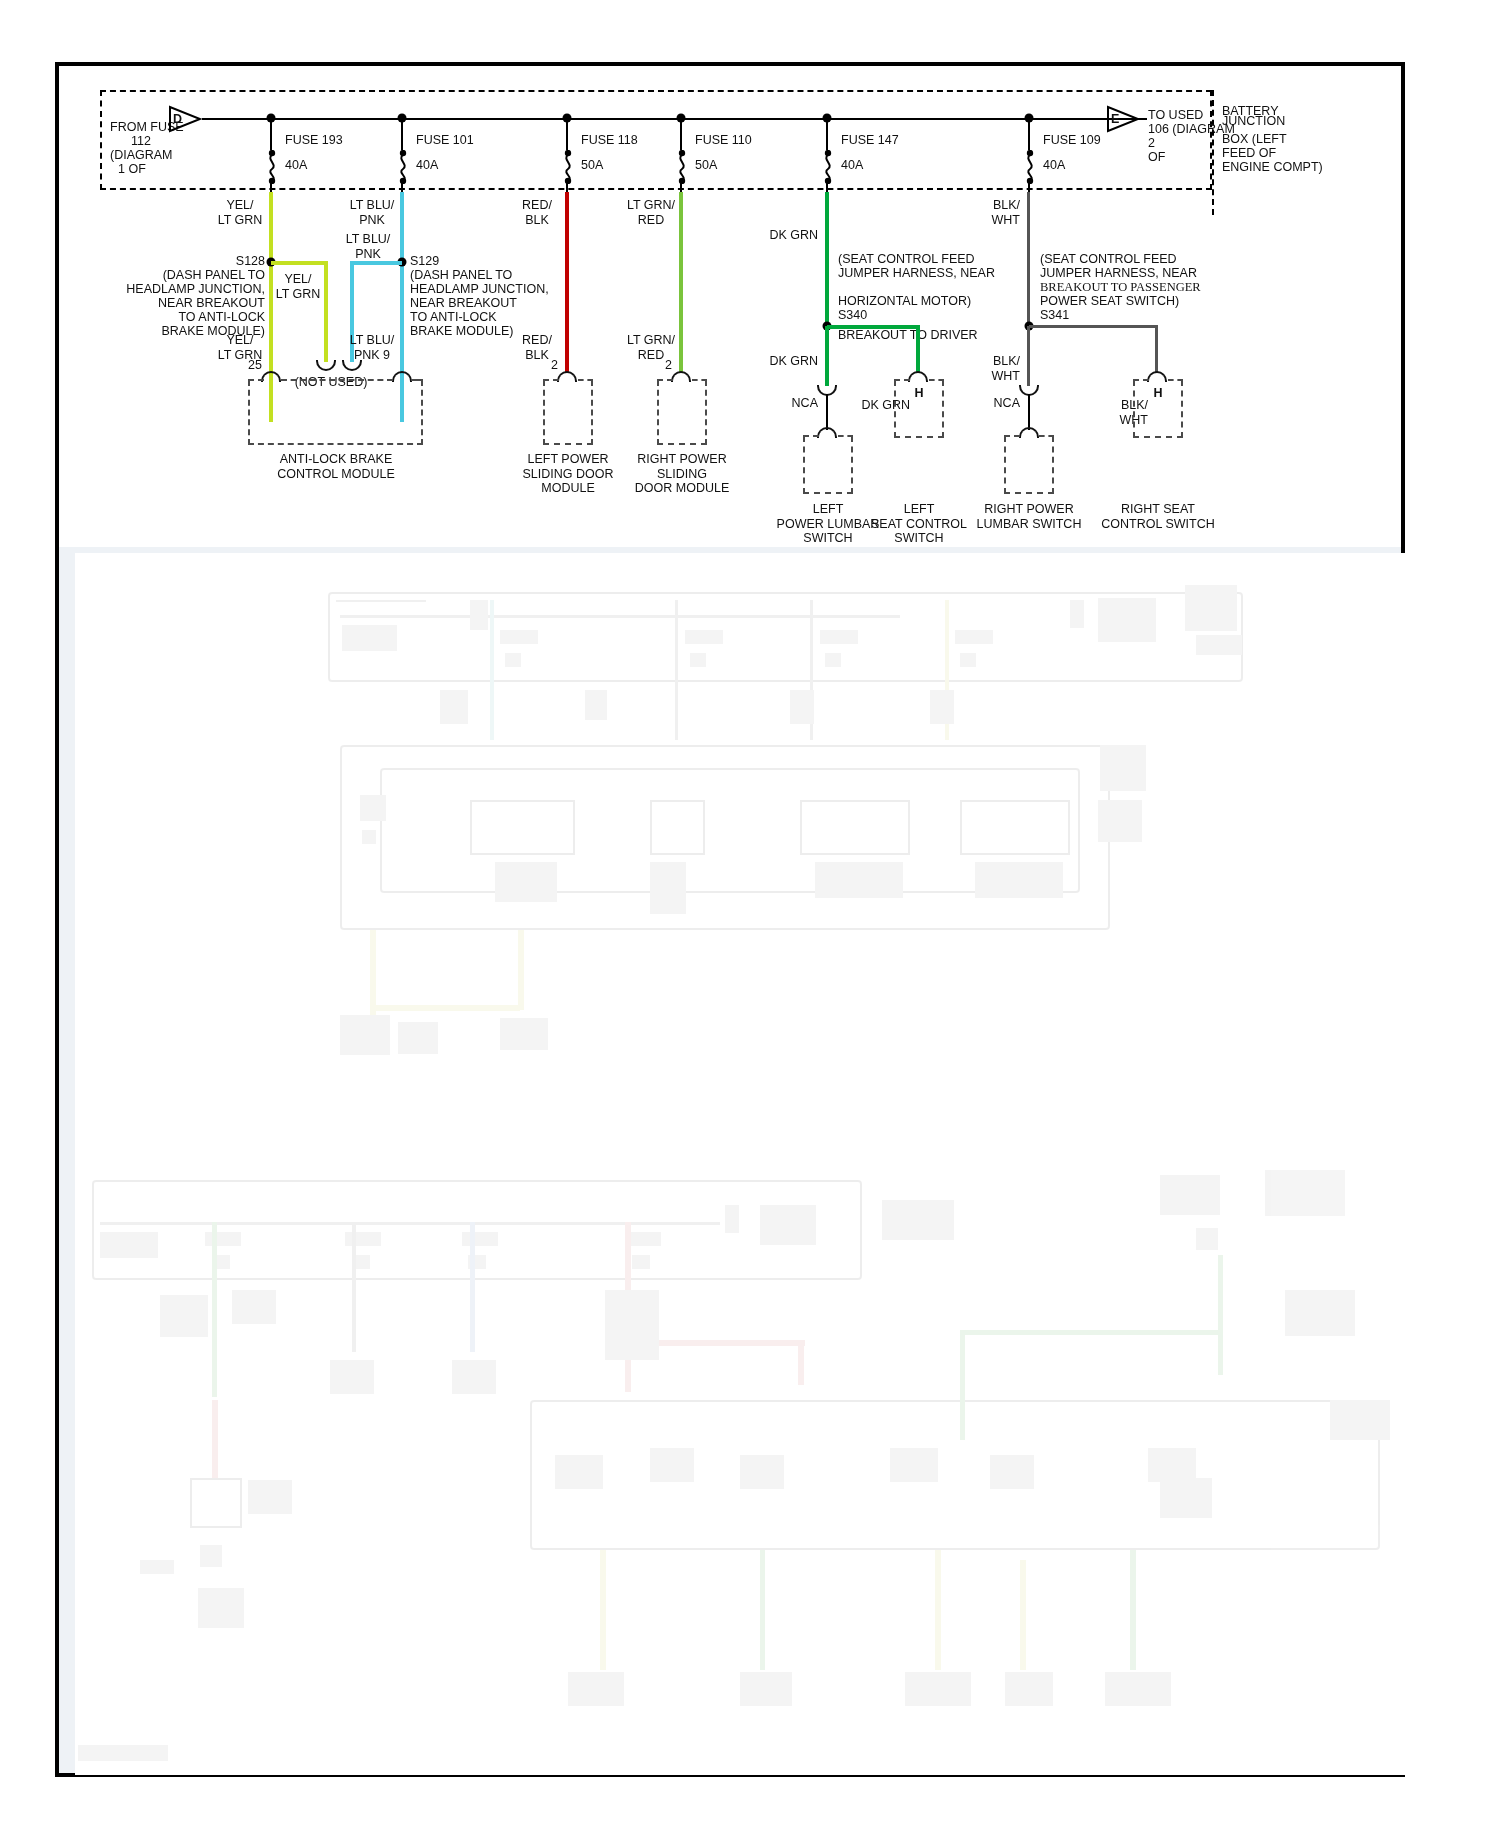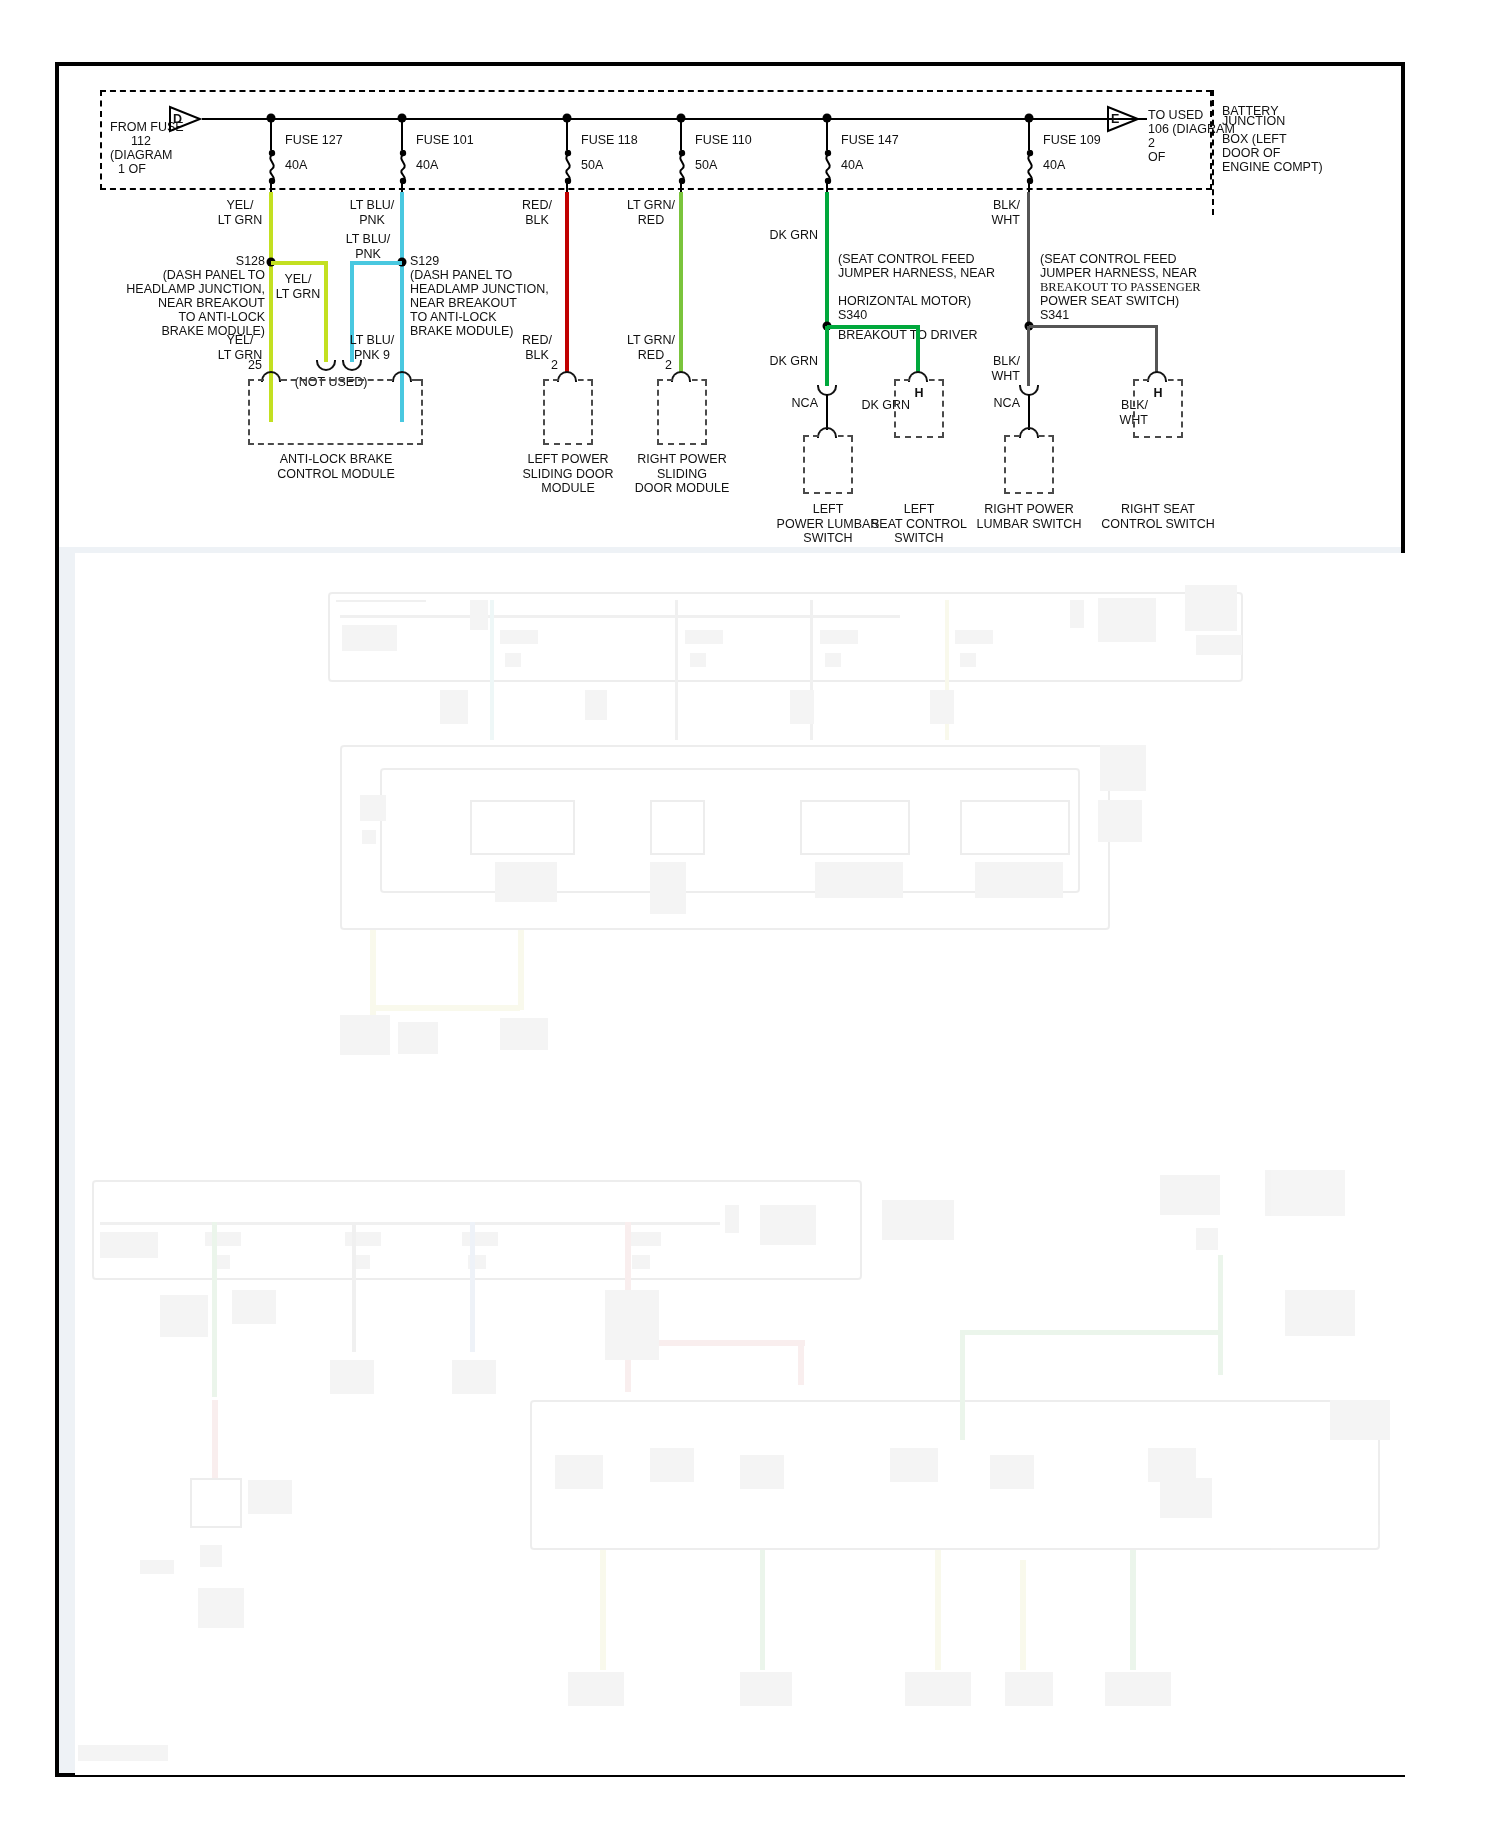--- a/index.html
+++ b/index.html
@@ -83,33 +83,33 @@
   <div class="t" style="left:1111px;top:112px;font-weight:600;">E</div>
 
   <div class="t" style="left:1148px;top:108px;">TO USED</div>
   <div class="t" style="left:1148px;top:122px;">106 (DIAGRAM</div>
   <div class="t" style="left:1148px;top:136px;">2</div>
   <div class="t" style="left:1148px;top:150px;">OF</div>
 
   <div class="t" style="left:1222px;top:104px;">BATTERY</div>
   <div class="t" style="left:1222px;top:114px;">JUNCTION</div>
   <div class="t" style="left:1222px;top:132px;">BOX (LEFT</div>
-  <div class="t" style="left:1222px;top:146px;">DOOR OF</div>
+  <div class="t" style="left:1222px;top:146px;">FEED OF</div>
   <div class="t" style="left:1222px;top:160px;">ENGINE COMPT)</div>
 
   <div class="dot" style="left:271px;top:118px;"></div>
   <div class="wire" style="left:270px;top:118px;height:32px;"></div>
   <div class="fuse" style="left:271px;top:150px;">
     <svg width="16" height="34" viewBox="0 0 16 34">
       <circle cx="8" cy="3" r="3.2" fill="#000"></circle>
       <path d="M8 5 C 2 9, 14 15, 8 19 C 2 23, 14 27, 8 31" fill="none" stroke="#000" stroke-width="2"></path>
       <circle cx="8" cy="31" r="3.2" fill="#000"></circle>
     </svg>
   </div>
-  <div class="t" style="left:285px;top:133px;">FUSE 127</div>
+  <div class="t" style="left:285px;top:133px;">FUSE 193</div>
   <div class="t" style="left:285px;top:158px;">40A</div>
   <div class="wire" style="left:270px;top:182px;height:12px;"></div>
 
   <div class="wire" style="left:269px;top:192px;height:230px;width:4px;background:#c3e021;"></div>
   <div class="t c" style="left:240px;top:198px;text-align:center;">YEL/<br>LT GRN</div>
 
   <div class="dot" style="left:271px;top:262px;"></div>
   <div class="t r" style="left:265px;top:254px;">S128</div>
   <div class="t r" style="left:265px;top:268px;">(DASH PANEL TO</div>
   <div class="t r" style="left:265px;top:282px;">HEADLAMP JUNCTION,</div>

